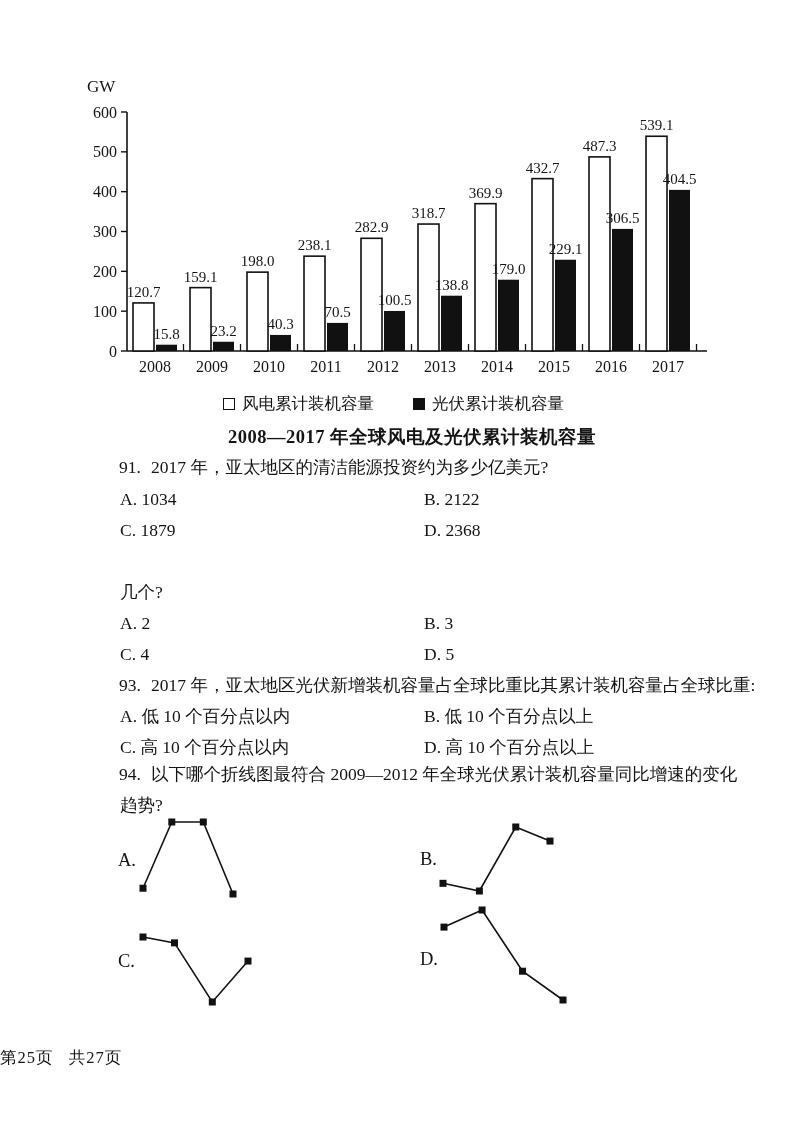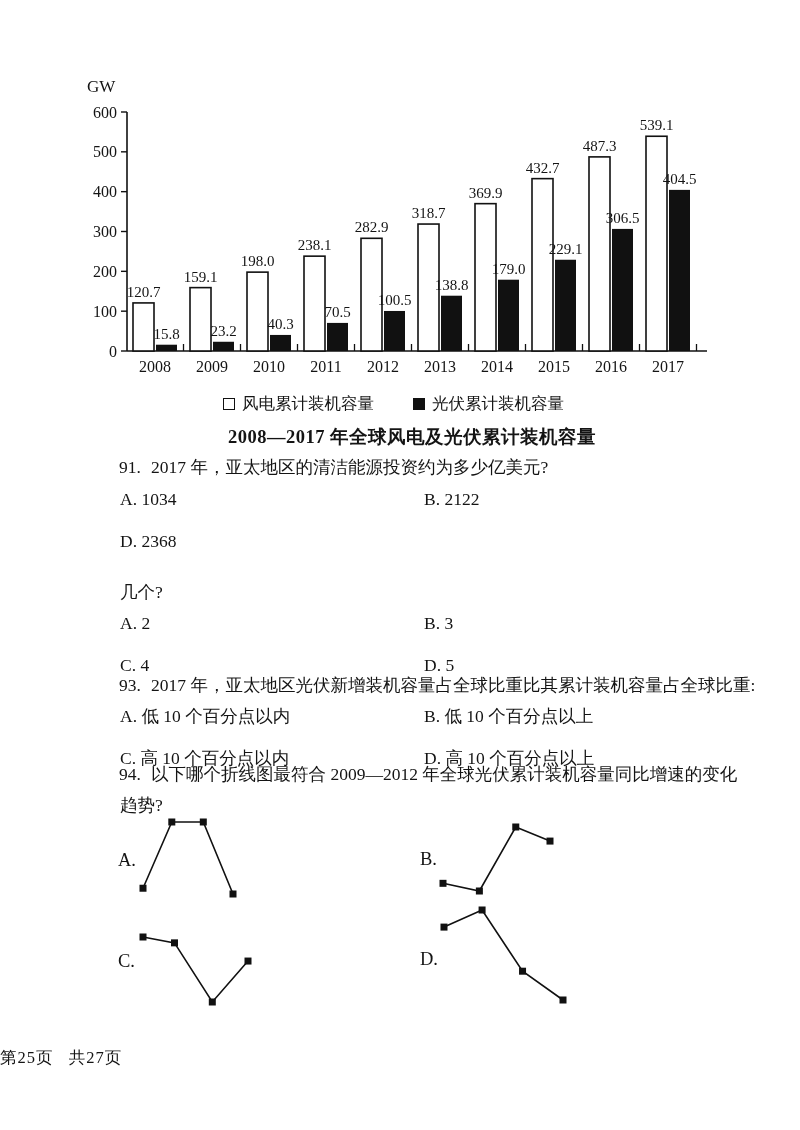--- a/index.html
+++ b/index.html
@@ -22,21 +22,21 @@
   .swatch.solid { background:#111; }
   .chart-title {
     position:absolute; top:424px; left:0; width:100%; text-align:center;
     font-size:18.5px; font-weight:bold; letter-spacing:0.5px;margin-left:12px;
   }
   .q { position:absolute; left:88px; display:flex; font-size:17.5px; line-height:22px; white-space:nowrap; }
   .qnum { width:32px; flex:0 0 32px;margin-left:31px; }
   .q-cont { position:absolute; left:120px; font-size:17.5px; line-height:22px; white-space:nowrap; }
   .opts {
     position:absolute; left:120px; display:grid; grid-template-columns:304px auto;
-    row-gap:20px; font-size:17.5px; line-height:22px; white-space:nowrap;
+    row-gap:9px; font-size:17.5px; line-height:22px; white-space:nowrap;
   }
   #mini-charts { position:absolute; left:0; top:805px; }
   .footer {
     position:absolute; top:1047px; left:0; width:100%; text-align:left;
     font-size:16.5px; word-spacing:10px; letter-spacing:1px;
   }
 </style>
 </head>
 <body>
 
@@ -136,20 +136,21 @@
 
   <div class="chart-title">2008—2017 年全球风电及光伏累计装机容量</div>
 
   <div class="q" style="top:456px">
     <span class="qnum">91.</span>
     <span>2017 年，亚太地区的清洁能源投资约为多少亿美元?</span>
   </div>
   <div class="opts" style="top:488px">
     <span>A. 1034</span>
     <span>B. 2122</span>
+    <span>C. 1879</span>
     <span>D. 2368</span>
   </div>
 
   <div class="q-cont" style="top:581px">几个?</div>
   <div class="opts" style="top:612px">
     <span>A. 2</span>
     <span>B. 3</span>
     <span>C. 4</span>
     <span>D. 5</span>
   </div>

